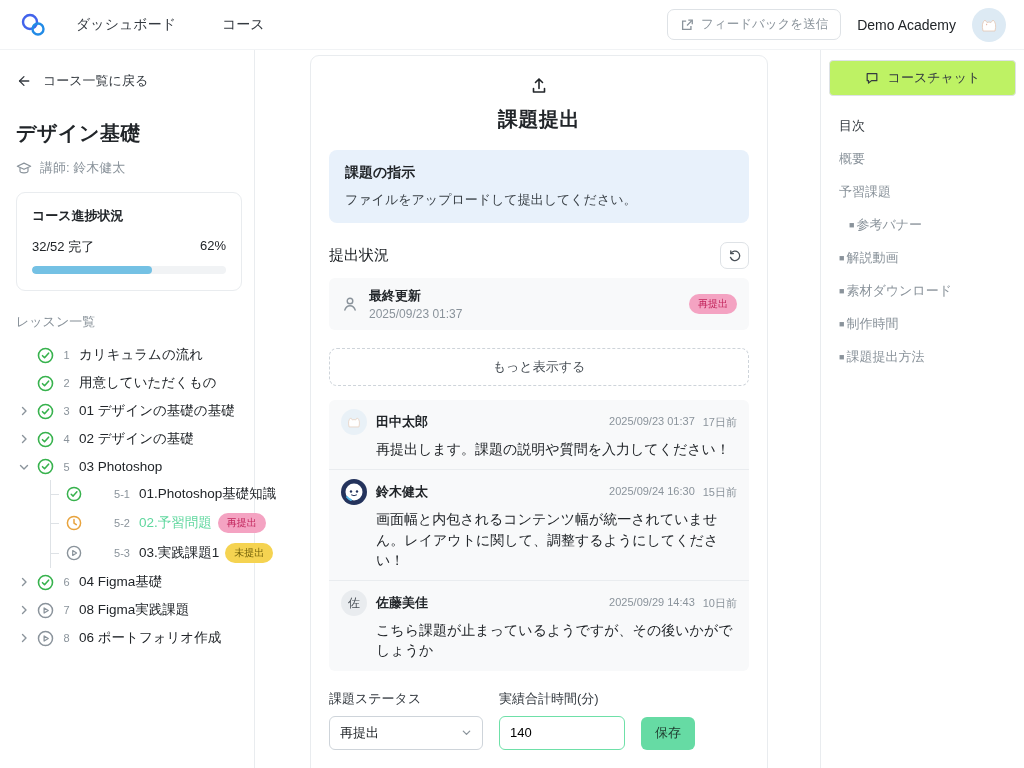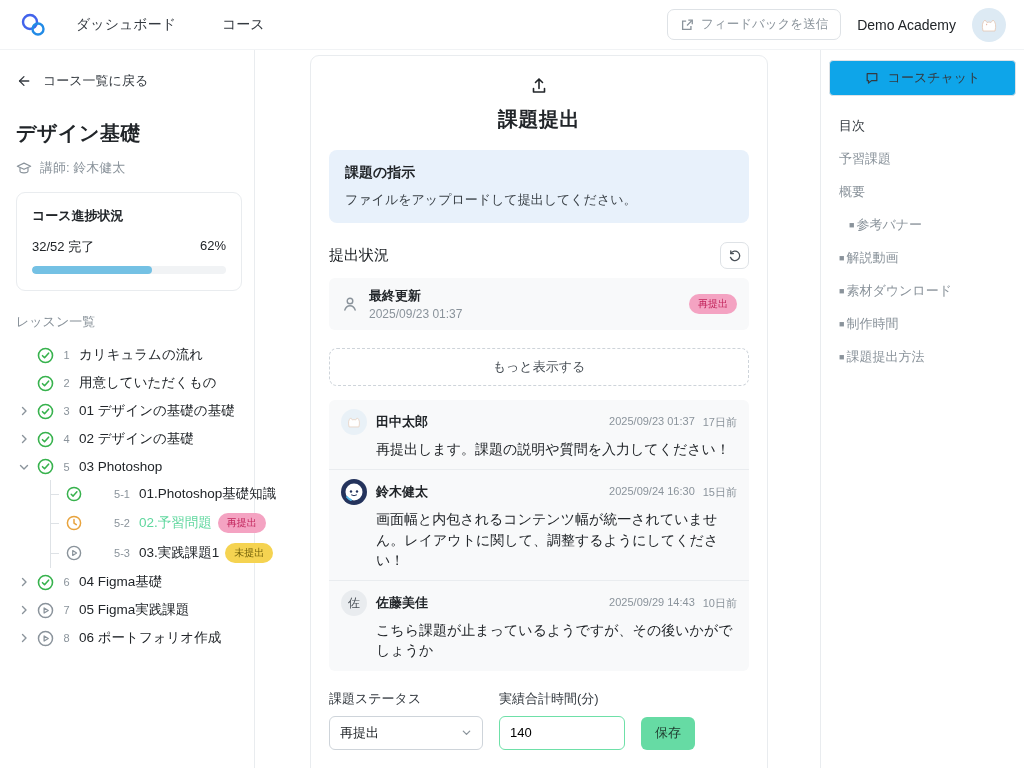--- a/index.html
+++ b/index.html
@@ -89,21 +89,21 @@
   .save-btn { height:33px; padding:0 14px; background:#66dba4; color:#1f3b2f;
     border:none; border-radius:6px; font-size:13px; font-family:inherit; cursor:pointer; }
   .msg-label { margin-top:18px; }
   .msg-area { width:100%; height:90px; border:1px solid #ced4da; border-radius:8px;
     padding:9px 11px; font-size:13px; font-family:inherit; color:#212529; resize:vertical; }
   .msg-area::placeholder { color:#9aa3ab; }
 
   
   .rightbar { position:absolute; top:50px; left:820px; right:0; bottom:0;
     border-left:1px solid #e9ecef; background:#fff; padding:10px 8px 0; }
-  .chat-btn { width:100%; border:1px solid #dee2e6; border-radius:4px; background:#0ea5e9;
+  .chat-btn { width:100%; border:1px solid #dee2e6; border-radius:4px; background:#bef264;
     display:flex; align-items:center; justify-content:center; gap:9px; padding:8px 0;
     font-size:13px; color:#343a40; font-family:inherit; cursor:pointer; }
   .toc-title { font-size:13px; color:#343a40; font-weight:500; margin:21px 0 0 10px; }
   .toc-item { display:flex; align-items:center; gap:2px; font-size:13px; color:#8a939b;
     margin:15px 0 0 10px; cursor:pointer; }
   .toc-item.indent { margin-left:20px; }
   .toc-bullet { font-size:9px; line-height:1; }
 </style>
 </head>
 <body>
@@ -302,21 +302,21 @@
             <path d="M4.5 2.5 8 6l-3.5 3.5"></path>
           </svg>
       </span>
       <span class="licon">
         <svg width="17" height="17" viewBox="0 0 16 16">
             <circle cx="8" cy="8" r="6.6" fill="none" stroke="#8a939b" stroke-width="1.4"></circle>
             <path d="M6.7 5.6v4.8L10.6 8z" fill="none" stroke="#8a939b" stroke-width="1.2" stroke-linejoin="round"></path>
           </svg>
       </span>
       <span class="lnum">7</span>
-      <span class="llabel">05 Figma実践課題</span>
+      <span class="llabel">08 Figma実践課題</span>
     </div>
     <div class="lrow">
       <span class="chev">
         <svg width="12" height="12" viewBox="0 0 12 12" fill="none" stroke="#8a939b" stroke-width="1.4" stroke-linecap="round" stroke-linejoin="round">
             <path d="M4.5 2.5 8 6l-3.5 3.5"></path>
           </svg>
       </span>
       <span class="licon">
         <svg width="17" height="17" viewBox="0 0 16 16">
             <circle cx="8" cy="8" r="6.6" fill="none" stroke="#8a939b" stroke-width="1.4"></circle>
@@ -452,24 +452,24 @@
       <svg width="14" height="14" viewBox="0 0 16 16" fill="none" stroke="#343a40" stroke-width="1.4" stroke-linejoin="round">
         <path d="M2.5 3h11v8h-6L4 13.8V11H2.5z"></path>
       </svg>
     </span>
     <span>コースチャット</span>
   </button>
 
   <div class="toc-title">目次</div>
 
   <div class="toc-item">
+    <span>概要</span>
+  </div>
+  <div class="toc-item">
     <span>予習課題</span>
-  </div>
-  <div class="toc-item">
-    <span>概要</span>
   </div>
   <div class="toc-item indent">
     <span class="toc-bullet">■</span>
     <span>参考バナー</span>
   </div>
   <div class="toc-item">
     <span class="toc-bullet">■</span>
     <span>解説動画</span>
   </div>
   <div class="toc-item">

